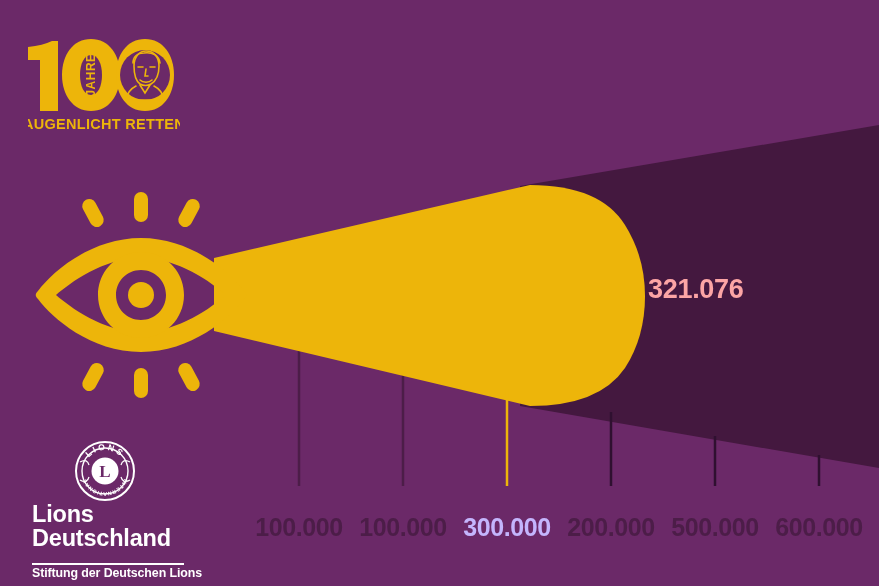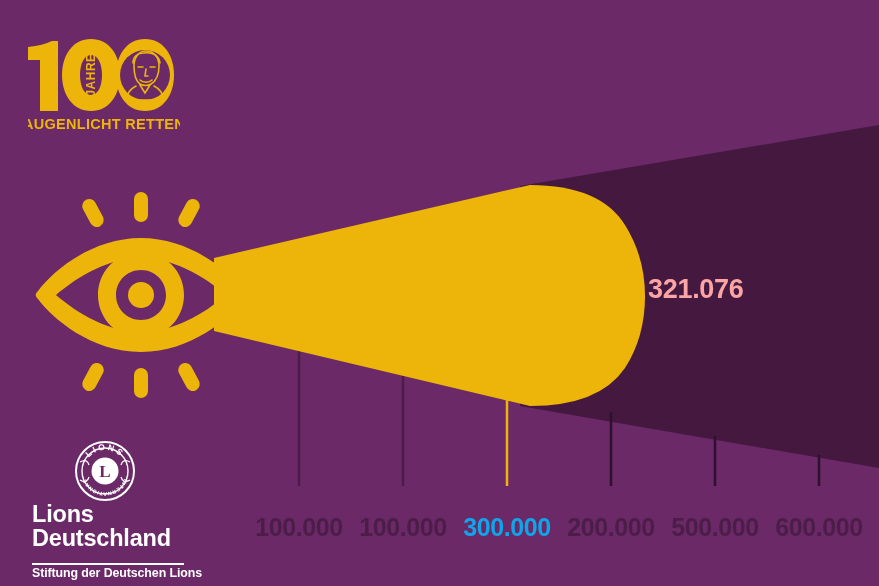--- a/index.html
+++ b/index.html
@@ -85,21 +85,21 @@
     position: absolute;
     font-size: 25px;
     font-weight: bold;
     letter-spacing: -0.4px;
     color: #4C1D48;
     white-space: nowrap;
     top: 501px;
     transform: translateX(-50%);
   }
   .axis-label.highlight {
-    color: #0ea5e9;
+    color: #c4b5fd;
   }
   
   #value-callout {
     position: absolute;
     left: 648px;
     top: 274px;
     font-size: 27px;
     font-weight: bold;
     letter-spacing: -0.3px;
     color: #fca5a5;

